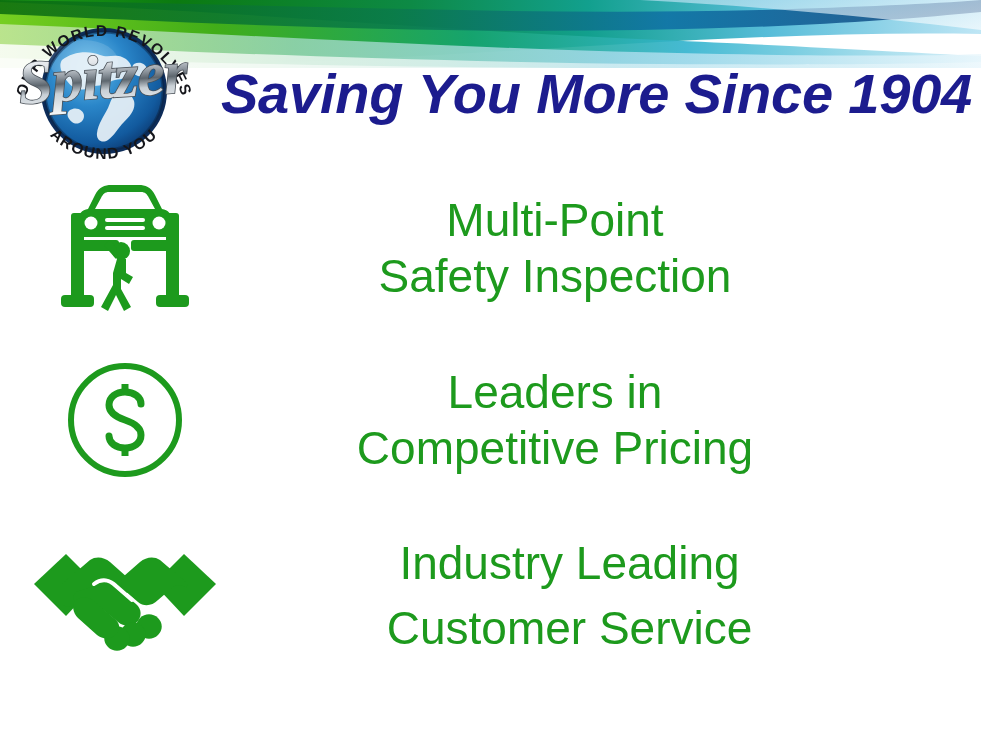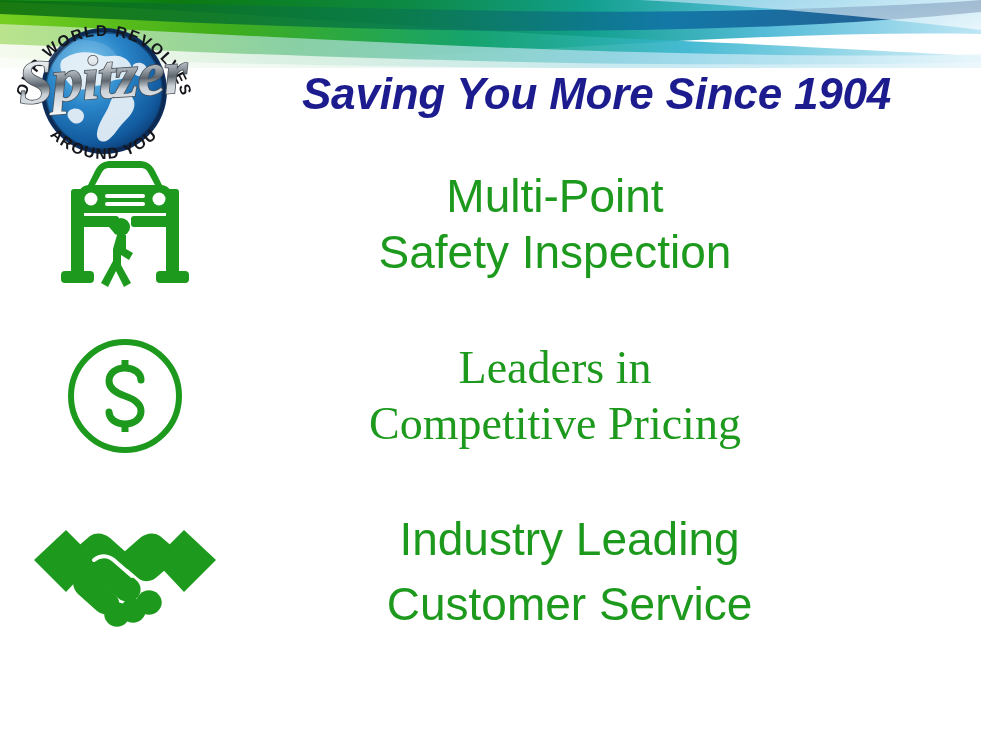--- a/index.html
+++ b/index.html
@@ -53,46 +53,46 @@
   
   .headline {
     position: absolute;
     left: 224px;
     top: 66px;
     width: 745px;
     height: 56px;
     display: flex;
     align-items: center;
     justify-content: center;
-    font-size: 44px;
+    font-size: 56px;
     line-height: 1.05;
     font-weight: bold;
     font-style: italic;
     color: #1c1c8e;
     letter-spacing: -0.2px;
     white-space: nowrap;
   }
 
   
   .features {
     position: absolute;
     left: 0;
-    top: 144px;
+    top: 168px;
     width: 917px;
     height: 520px;
   }
   .feature-row {
     position: absolute;
     left: 0;
     width: 860px;
     display: flex;
     align-items: center;
   }
   .feature-row.row-0 { top: 0px;   height: 160px; }
-  .feature-row.row-1 { top: 172px; height: 160px; font-family: Liberation Serif, serif; }
+  .feature-row.row-1 { top: 172px; height: 160px; }
   .feature-row.row-2 { top: 348px; height: 160px; gap: 29px; }
 
   .feature-icon {
     flex: 0 0 250px;
     height: 160px;
     display: flex;
     align-items: center;
     justify-content: center;
   }
   .feature-icon svg { display: block; }

